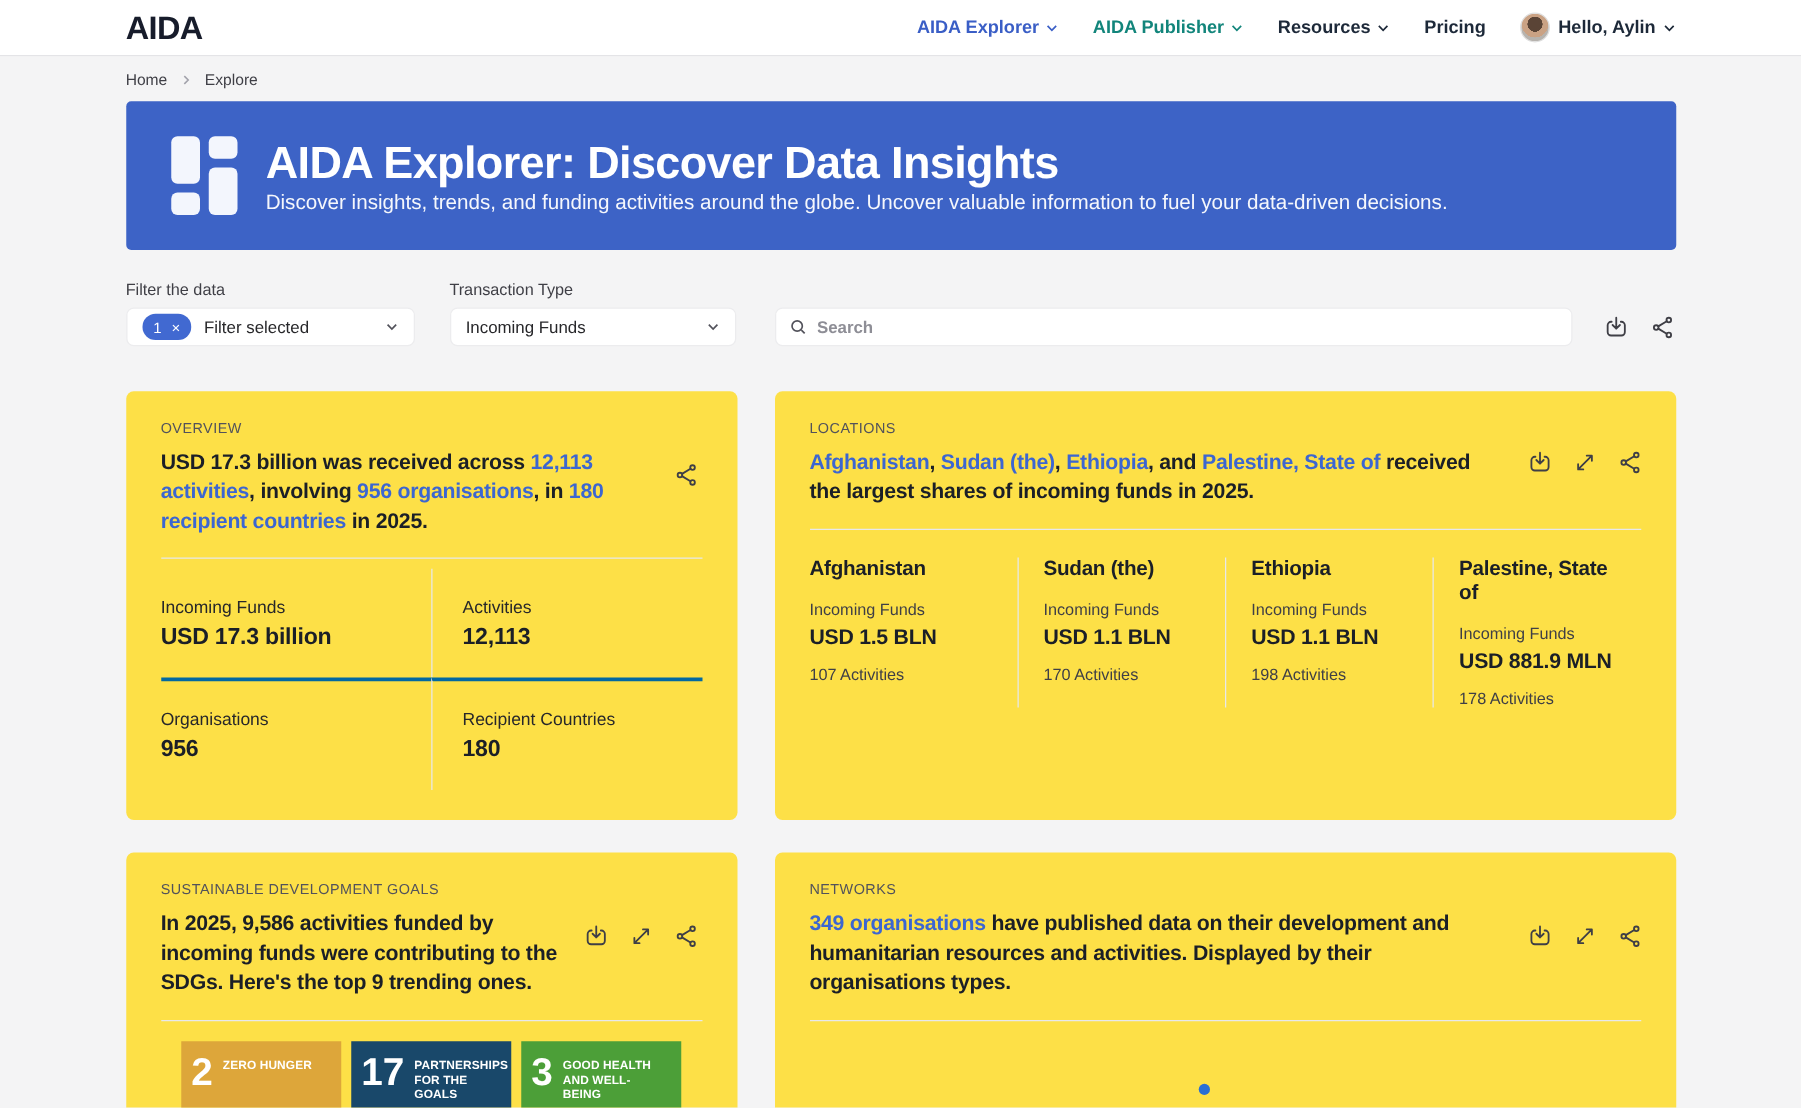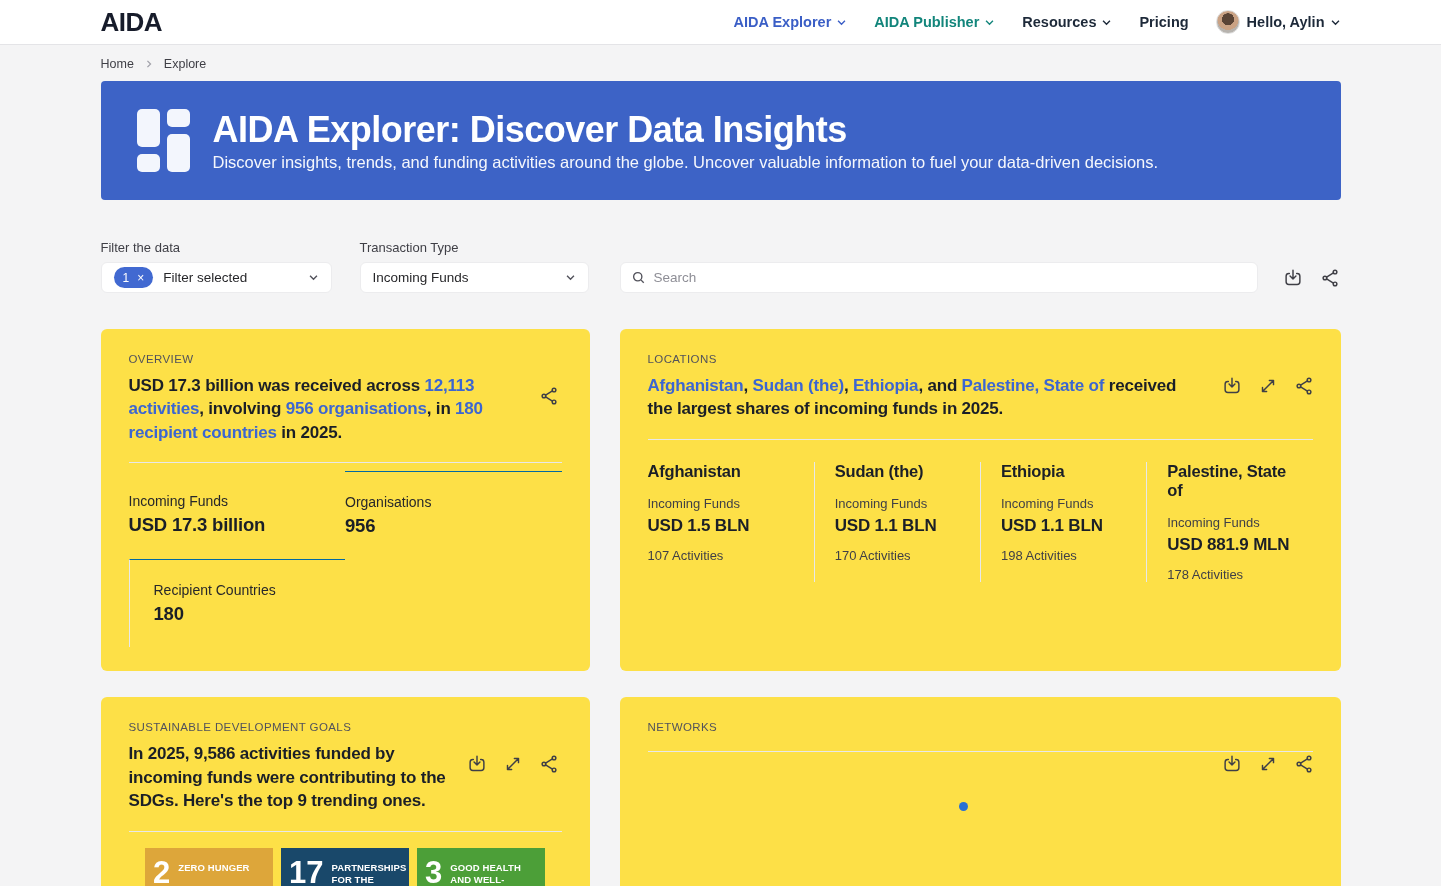--- a/index.html
+++ b/index.html
@@ -40,41 +40,41 @@
   }
   .hero-icon { width:54px; height:64px; display:flex; gap:7px; flex-shrink:0; }
   .hero-icon .col { display:flex; flex-direction:column; gap:7px; width:23px; }
   .hero-icon .blk { background:#f3f6fd; border-radius:5px; }
   .hero-icon .tall { height:38px; } .hero-icon .short { height:18px; }
   .hero-text { margin-left:22px; }
   .hero-title { font-size:36px; font-weight:700; letter-spacing:-0.5px; }
   .hero-sub { font-size:16.5px; margin-top:2px; color:rgba(255,255,255,0.95); font-weight:400; }
 
   
-  .controls { margin-top:40px; display:flex; align-items:flex-end; }
+  .controls { margin-top:24px; display:flex; align-items:flex-end; }
   .ctrl-group { display:flex; flex-direction:column; }
   .ctrl-label { font-size:13px; color:#3f3f46; margin-bottom:7px; }
   .select {
     height:31px; background:#fff; border:1px solid #ececee; border-radius:6px;
     display:flex; align-items:center; padding:0 12px; font-size:13.5px; color:#27272a;
     cursor:pointer; justify-content:space-between;
   }
   .select .chev { stroke:#52525b; }
   .filter-select { width:231px; }
   .txn-select { width:229px; margin-left:28px; }
   .pill {
     background:#4169d1; color:#fff; border-radius:999px; height:21px;
     display:flex; align-items:center; padding:0 9px; gap:8px; font-size:12px; margin-right:10px;
   }
   .pill .x { font-size:12px; cursor:pointer; line-height:1; }
   .searchbox {
     margin-left:31px; width:638px; height:31px; background:#fff; border:1px solid #ececee;
     border-radius:6px; display:flex; align-items:center; padding:0 10px; gap:8px;
   }
-  .searchbox input { border:none; outline:none; flex:1; font-size:13.5px; color:#27272a; font-family:inherit; background:transparent; }
+  .searchbox input { border:none; outline:none; flex:1; font-size:13.5px; color:#27272a; font-family:inherit; background:transparent;font-weight:bold; }
   .searchbox input::placeholder { color:#8e8e96; }
   .row-icons { margin-left:auto; display:flex; align-items:center; gap:15px; padding-bottom:4px; }
   .icon-btn { width:22px; height:22px; cursor:pointer; }
   .icon-btn svg { width:22px; height:22px; stroke:#3f3f46; stroke-width:1.6; fill:none; stroke-linecap:round; stroke-linejoin:round; }
   .search-icon-svg { width:15px; height:15px; stroke:#52525b; stroke-width:1.8; fill:none; flex-shrink:0; }
 
   
   .cards-row { display:flex; gap:30px; margin-top:36px; }
   .card { background:#fde047; border-radius:6px; padding:24px 28px; position:relative; }
   .card-label { font-size:11.5px; letter-spacing:0.4px; color:#52525b; text-transform:uppercase; }
@@ -83,21 +83,21 @@
   .card-icons { position:absolute; display:flex; gap:14px; }
   .divider { border:none; border-top:1px solid #e8e8ea; margin-top:18px; }
 
   .card-overview { width:489px; min-height:325px; }
   .card-overview .card-heading { width:360px; }
   .card-overview .card-icons { top:56px; right:30px; }
 
   .stats-grid { display:grid; grid-template-columns:1fr 1fr; margin-top:8px; }
   .stat-cell { padding:22px 0 22px 0; }
   .stat-cell.colr { border-left:1px solid #e8e8ea; padding-left:24px; }
-  .stat-cell.rowb { border-top:1px solid #0369a1; }
+  .stat-cell.rowb { border-top:3px solid #0369a1; }
   .stat-label { font-size:14px; color:#27272a; }
   .stat-value { font-size:18.5px; font-weight:700; margin-top:5px; letter-spacing:-0.2px; }
 
   .card-locations { width:721px; min-height:325px; }
   .card-locations .card-heading { padding-right:110px; }
   .card-locations .card-icons { top:46px; right:26px; }
   .loc-grid { display:grid; grid-template-columns:1fr 1fr 1fr 1fr; margin-top:22px; }
   .loc-col { padding-right:14px; }
   .loc-col + .loc-col { border-left:1px solid #e8e8ea; padding-left:20px; }
   .loc-name { font-size:16.5px; font-weight:700; letter-spacing:-0.2px; }
@@ -250,20 +250,24 @@
             <path d="M8.3 11l7.4-4.5M8.3 13l7.4 4.5"></path>
           </svg>
         </span>
       </div>
       <hr class="divider">
       <div class="stats-grid">
         <div class="stat-cell">
           <div class="stat-label">Incoming Funds</div>
           <div class="stat-value">USD 17.3 billion</div>
         </div>
+        <div class="stat-cell colr">
+          <div class="stat-label">Activities</div>
+          <div class="stat-value">12,113</div>
+        </div>
         <div class="stat-cell rowb">
           <div class="stat-label">Organisations</div>
           <div class="stat-value">956</div>
         </div>
         <div class="stat-cell colr rowb">
           <div class="stat-label">Recipient Countries</div>
           <div class="stat-value">180</div>
         </div>
       </div>
     </section>
@@ -363,20 +367,21 @@
         <div class="sdg-tile" style="background: rgb(76, 159, 56);">
           <span class="sdg-num">3</span>
           <span class="sdg-title">GOOD HEALTH AND WELL-BEING</span>
 
         </div>
       </div>
     </section>
 
     <section class="card card-networks">
       <div class="card-label">NETWORKS</div>
+      <h2 class="card-heading"><span class="lnk">349 organisations</span><span> have published data on their development and humanitarian resources and activities. Displayed by their organisations types.</span></h2>
       <div class="card-icons">
         <span class="icon-btn">
           <svg viewBox="0 0 24 24">
             <path d="M8 7H7.5A3 3 0 0 0 4.5 10v6a3 3 0 0 0 3 3h9a3 3 0 0 0 3-3v-6a3 3 0 0 0-3-3H16"></path>
             <path d="M12 3.5v9.5M12 13l-3.2-3.2M12 13l3.2-3.2"></path>
           </svg>
         </span>
         <span class="icon-btn">
           <svg viewBox="0 0 24 24">
             <path d="M6 18L18 6M13.5 6H18v4.5M10.5 18H6v-4.5"></path>

